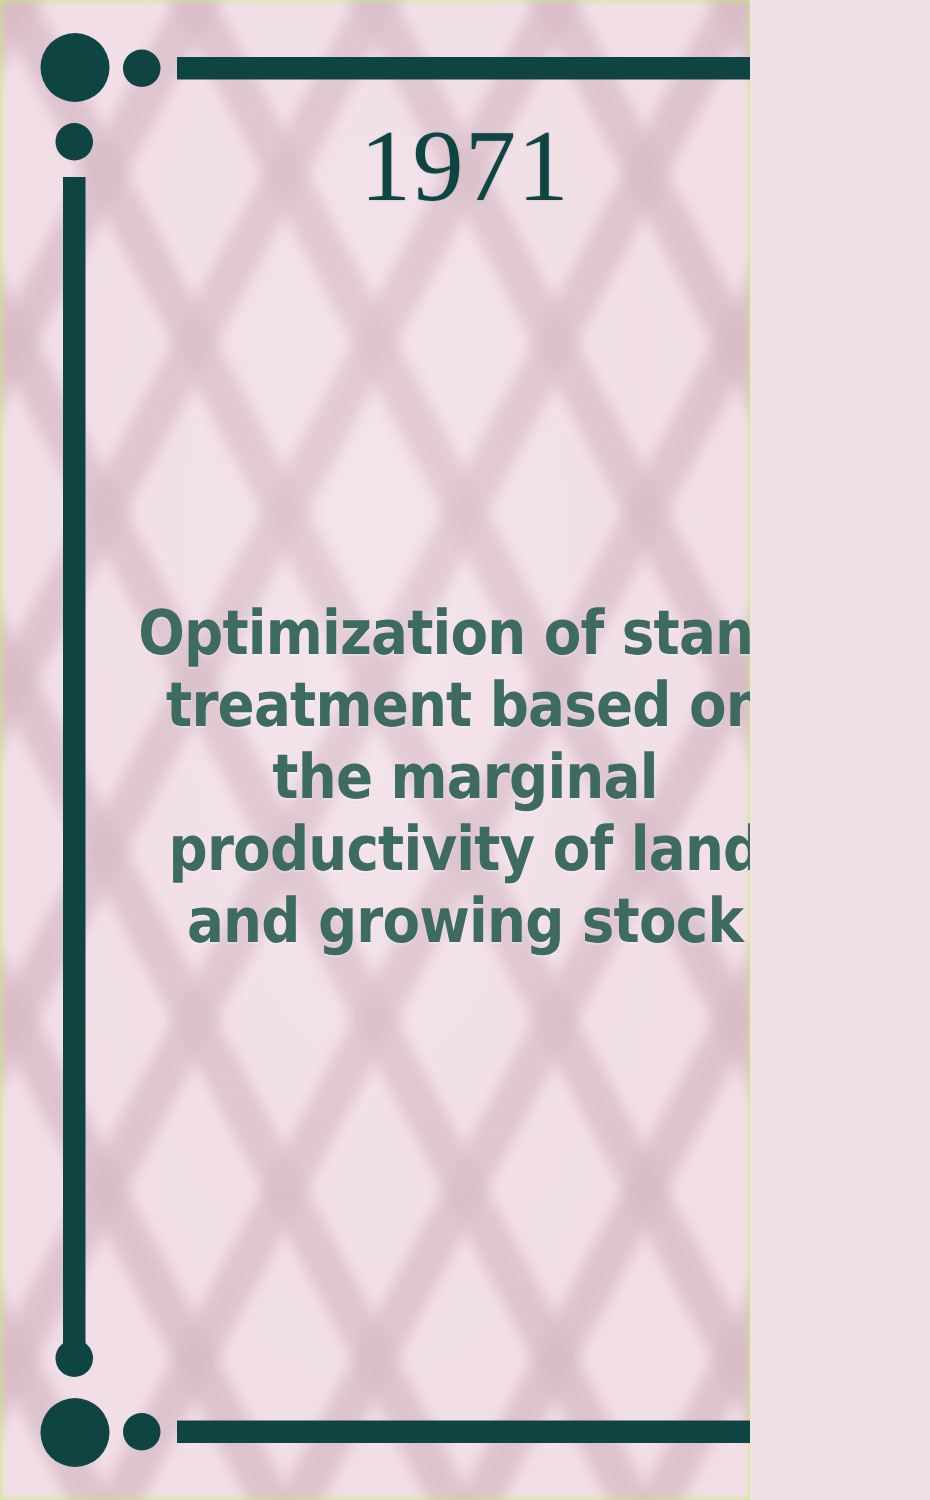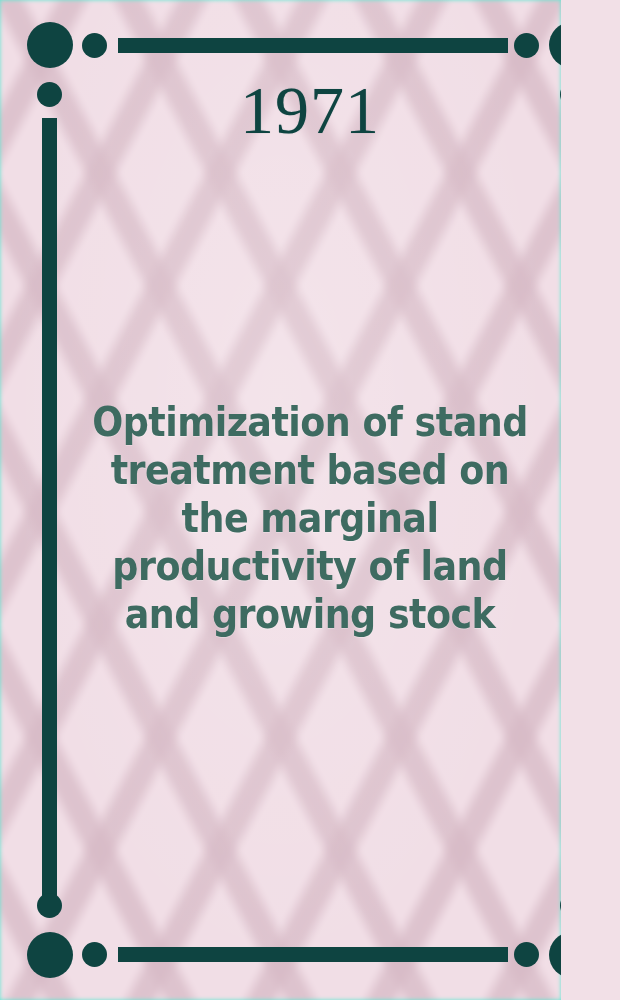--- a/index.html
+++ b/index.html
@@ -7,24 +7,24 @@
 
   html, body {
     width: 620px;
     height: 1000px;
     overflow: hidden;
     background: #f2e0e7;
   }
 
   #cover {
     position: relative;
-    width: 561px;
+    width: 500px;
     height: 1000px;
     overflow: hidden;
-    background-color: #5eead4;
+    background-color: #bef264;
   }
 
   
   #bg-pattern {
     position: absolute;
     inset: 0;
     background-color: #f1dee6;
     background-image:
       repeating-linear-gradient( 62deg,
         rgba(214,185,197,0.00) 0px,

